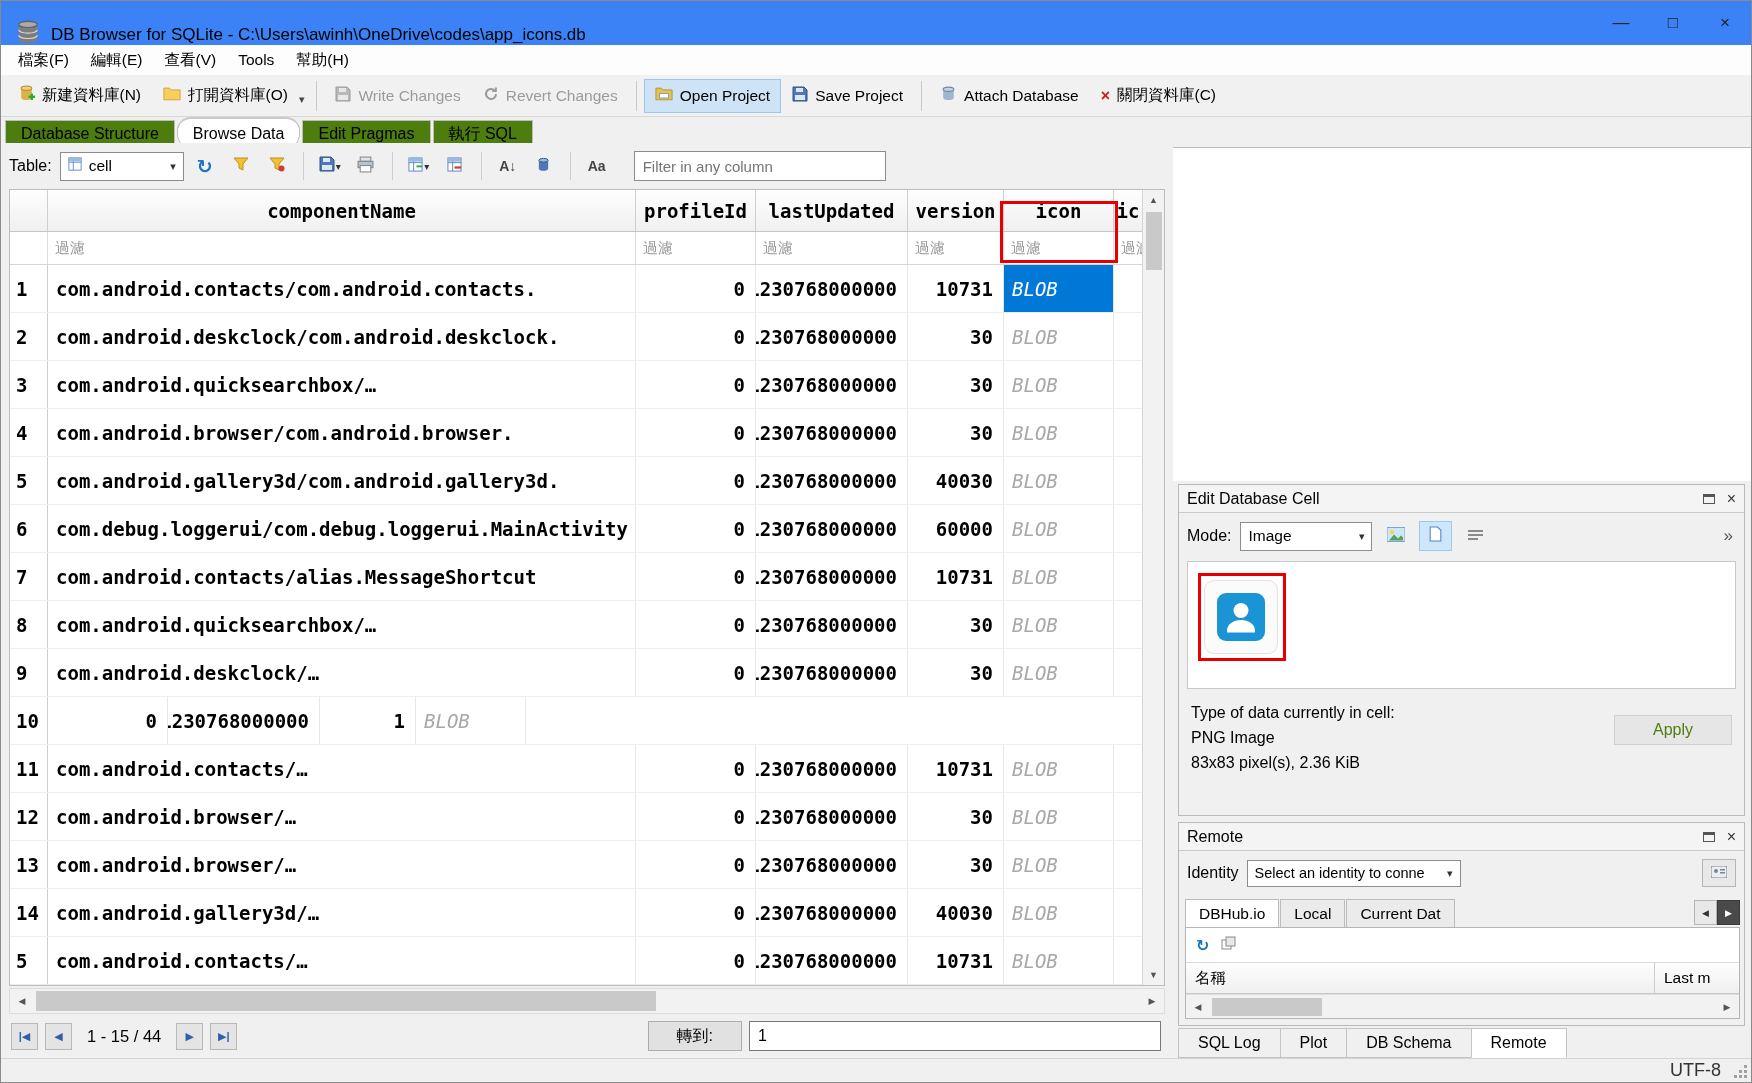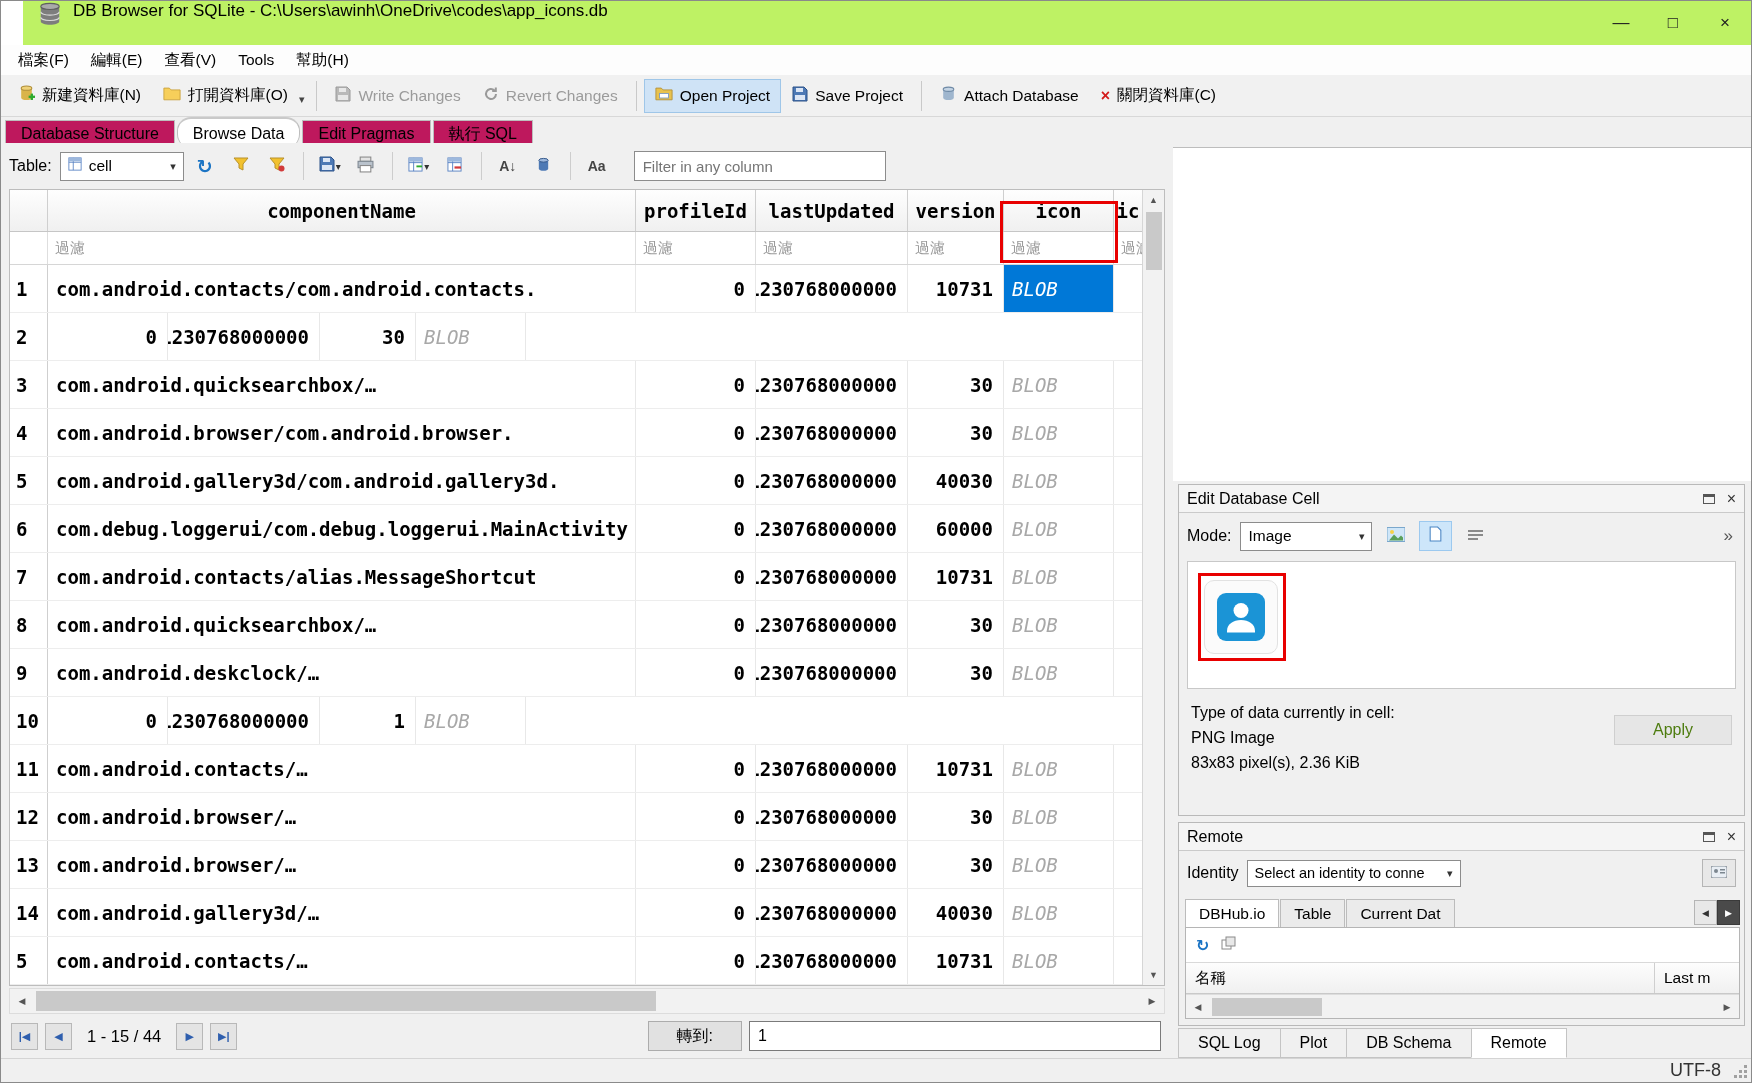--- a/index.html
+++ b/index.html
@@ -1,42 +1,42 @@
 <!DOCTYPE html>
 <html><head>
 <meta charset="utf-8">
 <style>
 *{margin:0;padding:0;box-sizing:border-box;}
 html,body{width:1752px;height:1083px;}
 body{font-family:"Liberation Sans","DejaVu Sans",sans-serif;color:#000;background:#fff;overflow:hidden;}
 .window{width:1752px;height:1083px;display:flex;flex-direction:column;border:1px solid #8a8a8a;background:#fff;}
 
 
-.titlebar{flex:0 0 44px;display:flex;align-items:flex-start;background:#bef264;margin-left:22px;}
+.titlebar{flex:0 0 44px;display:flex;align-items:flex-end;background:#3b82f6;}
 .app-icon{margin:0 10px 0 14px;display:flex;}
 .title-text{font-size:17px;}
 .win-controls{margin-left:auto;display:flex;height:100%;}
 .win-btn{width:52px;height:100%;display:flex;align-items:center;justify-content:center;font-size:17px;color:#222;}
 
 
 .menubar{flex:0 0 30px;display:flex;align-items:center;background:#fdfdfd;padding-left:6px;}
 .menu-item{padding:0 11px;font-size:15.5px;height:100%;display:flex;align-items:center;}
 
 
 .toolbar{flex:0 0 42px;display:flex;align-items:center;background:#f1f1f1;border-bottom:1px solid #d8d8d8;padding:0 6px;}
 .tb-btn{display:flex;align-items:center;gap:7px;padding:0 10px;height:34px;font-size:15.5px;border:1px solid transparent;white-space:nowrap;}
 .tb-btn.disabled{color:#9b9b9b;}
 .tb-btn.active{background:#cfe3f6;border-color:#9fc6e8;}
 .tb-caret{font-size:11px;color:#444;padding:8px 5px 0 0;}
 .tb-sep{width:1px;height:30px;background:#c9c9c9;margin:0 7px;}
 .redx{color:#d31a1a;font-weight:bold;font-size:16px;}
 
 
 .doc-tabs{flex:0 0 31px;display:flex;align-items:flex-end;background:#f0f0f0;padding-left:4px;border-bottom:1px solid #bdbdbd;}
-.doc-tab{height:27px;display:flex;align-items:center;padding:0 15px;font-size:16px;background:#be185d;border:1px solid #bdbdbd;border-bottom:none;margin-right:2px;white-space:nowrap;}
+.doc-tab{height:27px;display:flex;align-items:center;padding:0 15px;font-size:16px;background:#4d7c0f;border:1px solid #bdbdbd;border-bottom:none;margin-right:2px;white-space:nowrap;}
 .doc-tab.active{background:#fff;height:31px;margin-bottom:-1px;border-top:2px solid #c9c9c9;border-radius:14px;}
 
 
 .main{flex:1;display:flex;min-height:0;align-items:flex-end;}
 .left-pane{flex:0 0 1172px;display:flex;flex-direction:column;background:#f0f0f0;padding:0 8px;position:relative;min-height:0;}
 .right-pane{flex:1;display:flex;flex-direction:column;background:#f0f0f0;padding:3px 6px 0 5px;min-height:0;}
 
 
 .controls{flex:0 0 46px;display:flex;align-items:center;gap:6px;}
 .ctl-label{font-size:16px;margin-right:2px;}
@@ -352,20 +352,21 @@
     <div class="td col-num">1</div>
     <div class="td col-component al">com.android.contacts/com.android.contacts.</div>
     <div class="td col-profile ar">0</div>
     <div class="td col-updated ar">1230768000000</div>
     <div class="td col-version ar">10731</div>
     <div class="td col-icon al cell-blob selected">BLOB</div>
     <div class="td col-ic"></div>
   </div>
               <div class="tr">
     <div class="td col-num">2</div>
+    <div class="td col-component al">com.android.deskclock/com.android.deskclock.</div>
     <div class="td col-profile ar">0</div>
     <div class="td col-updated ar">1230768000000</div>
     <div class="td col-version ar">30</div>
     <div class="td col-icon al cell-blob">BLOB</div>
     <div class="td col-ic"></div>
   </div>
               <div class="tr">
     <div class="td col-num">3</div>
     <div class="td col-component al">com.android.quicksearchbox/…</div>
     <div class="td col-profile ar">0</div>
@@ -584,21 +585,21 @@
               <span><svg width="16" height="12" viewBox="0 0 16 12">
                   <rect width="16" height="12" rx="2" fill="#e9eef4" stroke="#7d8790"></rect>
                   <circle cx="5" cy="5" r="2" fill="#7d8790"></circle>
                   <rect x="9" y="3" width="5" height="1.5" fill="#7d8790"></rect>
                   <rect x="9" y="6" width="5" height="1.5" fill="#7d8790"></rect>
                 </svg></span>
             </div>
         </div>
         <div class="remote-tabs">
           <div class="rtab active">DBHub.io</div>
-          <div class="rtab">Table</div>
+          <div class="rtab">Local</div>
           <div class="rtab cut">Current Dat</div>
           <div class="rtab-scroll">
             <div class="rs-btn">◀</div>
             <div class="rs-btn dark">▶</div>
           </div>
         </div>
         <div class="remote-box">
           <div class="remote-toolbar">
             <span class="glyph-blue" style="font-size:16px;">↻</span>
             <span><svg width="15" height="14" viewBox="0 0 15 14">

